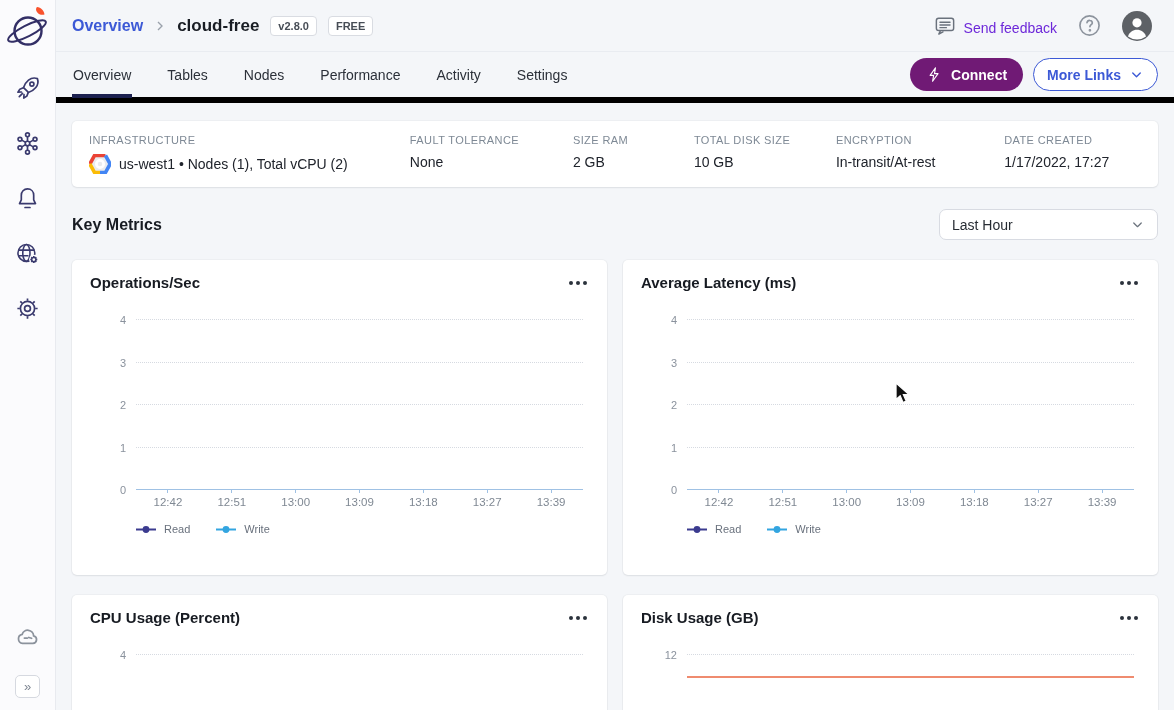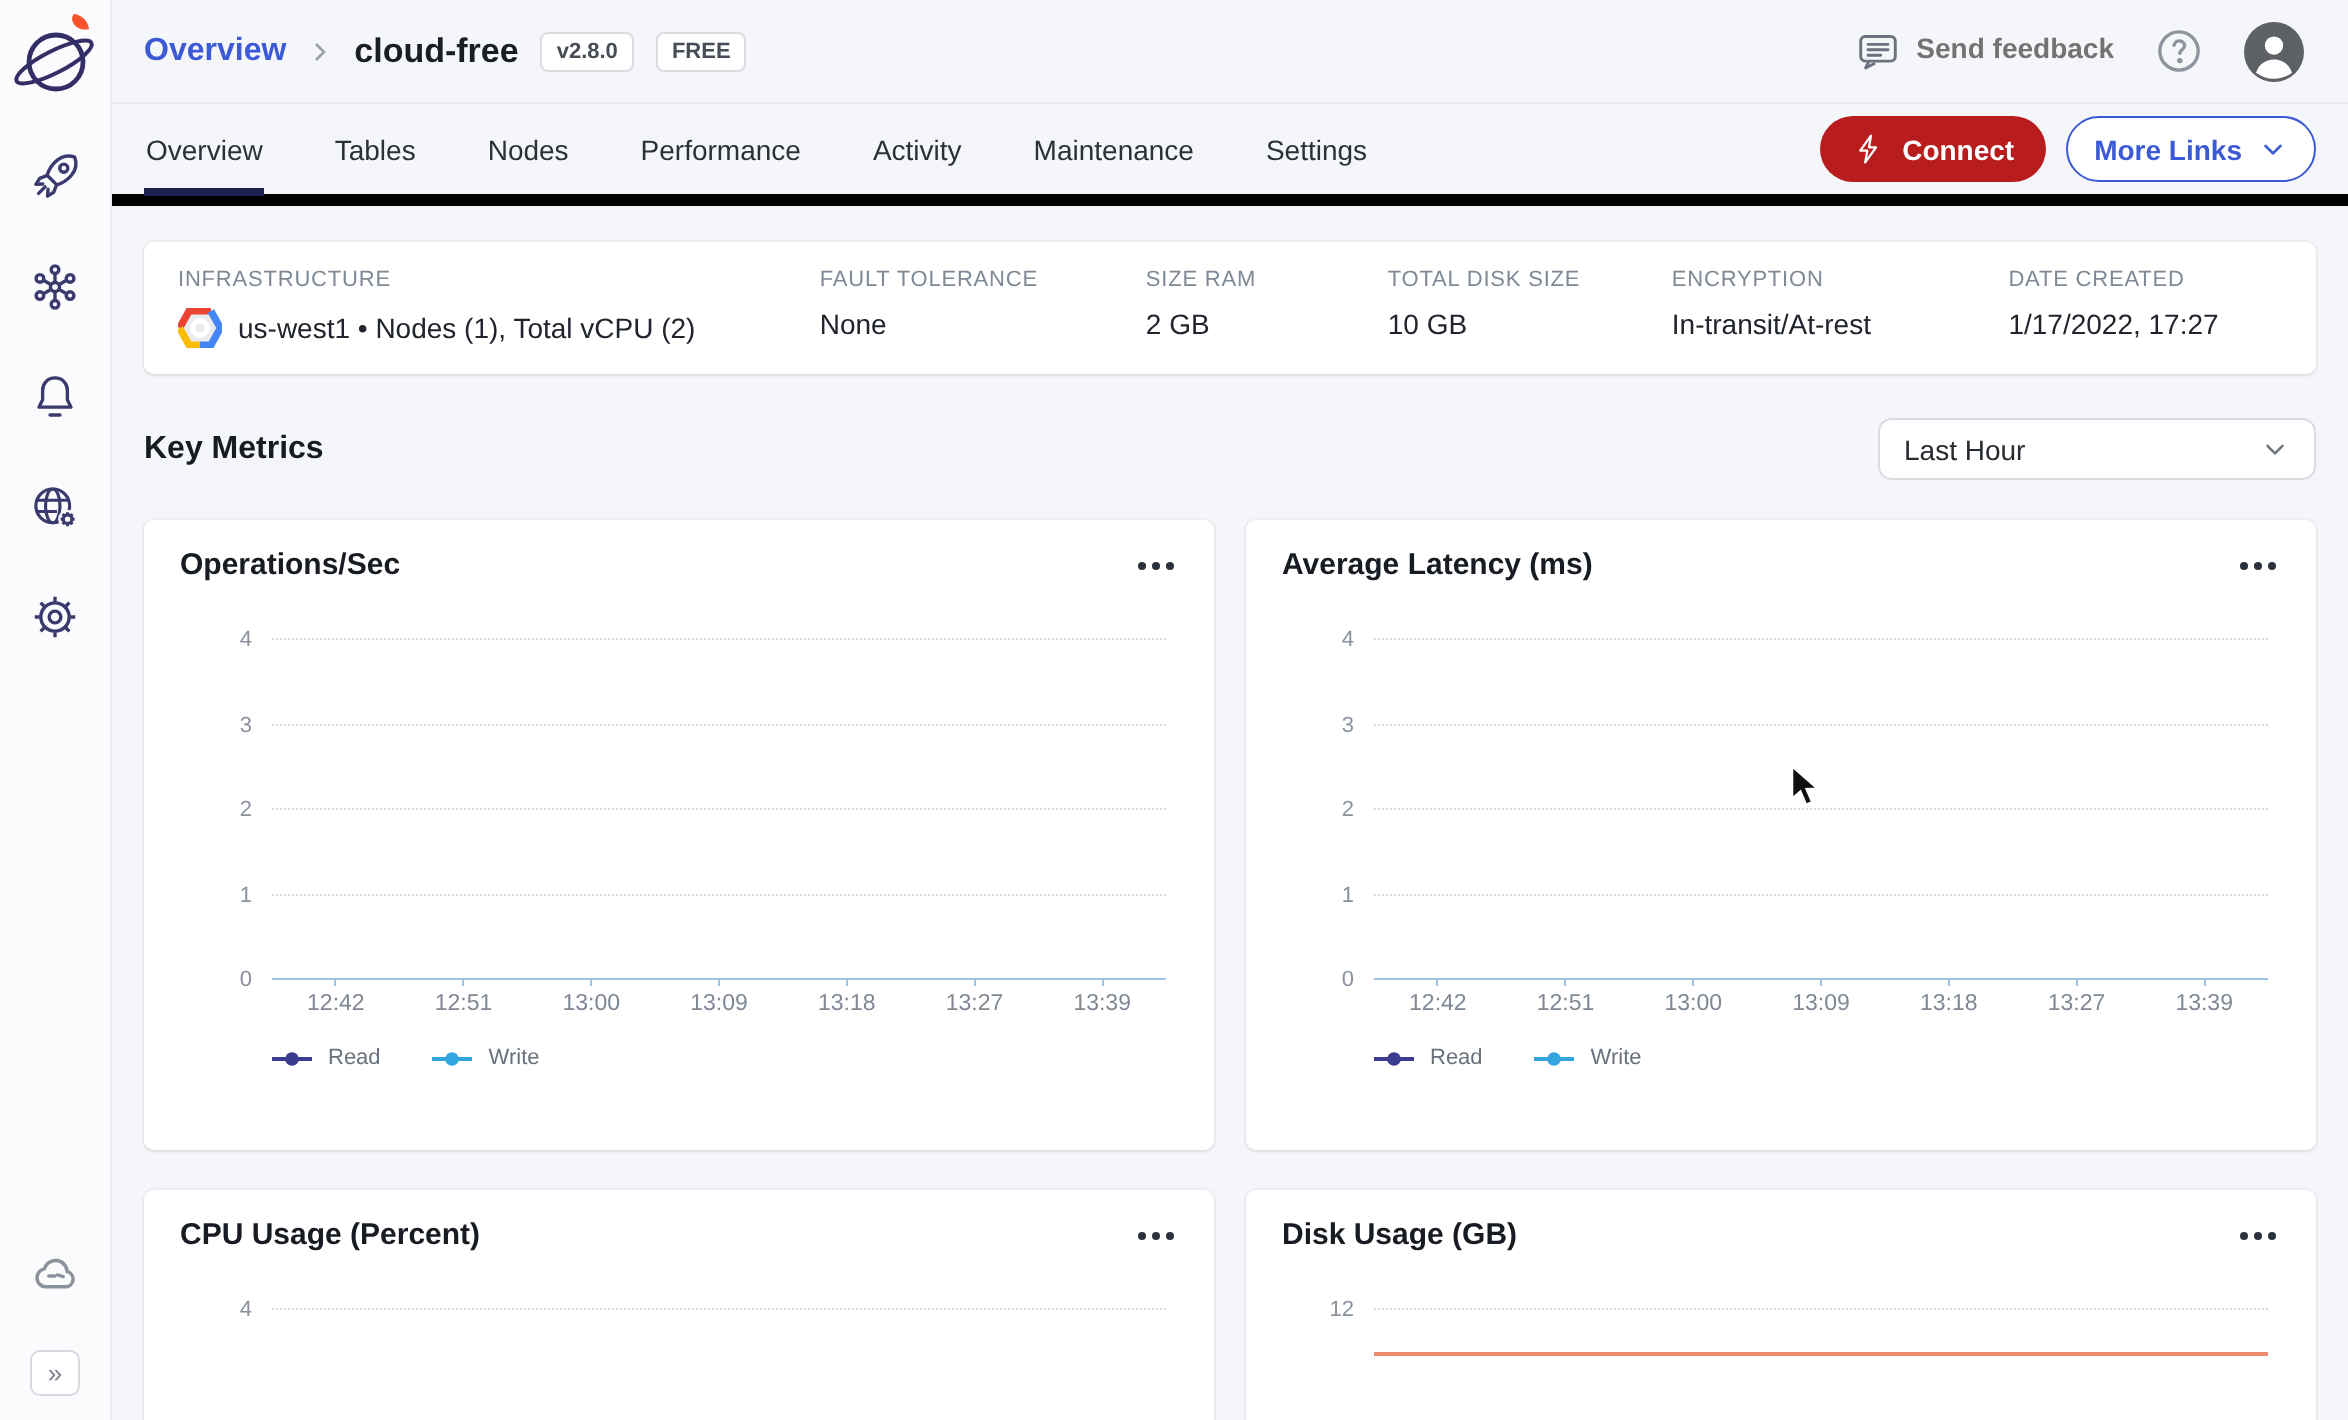--- a/index.html
+++ b/index.html
@@ -20,32 +20,32 @@
   
   .main { flex:1; display:flex; flex-direction:column; min-width:0; }
 
   .topbar { height:52px; min-height:52px; display:flex; align-items:center; padding:0 22px 0 16px; border-bottom:1px solid #e9ecf1; }
   .breadcrumb { display:flex; align-items:center; gap:9px; }
   .crumb-root { color:#3c59d6; font-weight:700; font-size:16px; cursor:pointer; }
   .crumb-sep { width:16px; height:16px; color:#9aa1ab; }
   .cluster-name { font-weight:700; font-size:17px; color:#191d24; }
   .badge { font-size:11px; color:#474d56; background:#fff; border:1px solid #d9dce2; border-radius:4px; padding:3px 7px; font-weight:600; margin-left:2px; }
   .topbar-right { margin-left:auto; display:flex; align-items:center; gap:20px; }
-  .feedback { display:flex; align-items:flex-start; gap:8px; color:#737373; font-size:14px; cursor:pointer;font-weight:bold; }
+  .feedback { display:flex; align-items:flex-end; gap:8px; color:#6d28d9; font-size:14px; cursor:pointer; }
   .feedback svg { width:22px; height:20px; }
   .help-btn { width:25px; height:25px; color:#8d949e; cursor:pointer; }
   .avatar { width:30px; height:30px; cursor:pointer; }
 
   .tabsrow { height:51px; min-height:51px; display:flex; align-items:center; padding:0 16px; border-bottom:6px solid #000000; }
   .tabs { display:flex; gap:34px; height:100%; align-items:stretch; }
   .tab { font-size:14px; color:#2b3039; display:flex; align-items:center; position:relative; cursor:pointer; padding:0 1px; }
   .tab.active::after { content:""; position:absolute; left:0; right:0; bottom:-1px; height:4px; background:#1c2150; }
   .tab-actions { margin-left:auto; display:flex; gap:10px; align-items:center; }
   .btn { height:33px; border-radius:17px; display:flex; align-items:center; gap:8px; font-size:14px; font-weight:700; cursor:pointer; border:none; font-family:inherit; }
-  .btn-connect { background:#b91c1c; color:#fff; padding:0 16px; }
+  .btn-connect { background:#701a75; color:#fff; padding:0 16px; }
   .btn-connect svg { width:17px; height:17px; }
   .btn-more { background:#fff; color:#3c59d6; border:1.5px solid #3c59d6; padding:0 13px; }
   .btn-more svg { width:15px; height:15px; }
 
   .content { flex:1; padding:18px 16px 0; overflow:hidden; }
 
   
   .info-card { background:#fff; border-radius:5px; box-shadow:0 1px 2px rgba(16,24,40,.07), 0 0 0 1px rgba(16,24,40,.03); display:flex; padding:13px 17px; }
   .info-col { display:flex; flex-direction:column; gap:8px; padding-right:8px; }
   .info-label { font-size:11px; letter-spacing:.4px; color:#7e8995; }
@@ -184,21 +184,20 @@
       </div>
     </div>
 
     <div class="tabsrow">
       <div class="tabs">
           <div class="tab active">Overview</div>
           <div class="tab">Tables</div>
           <div class="tab">Nodes</div>
           <div class="tab">Performance</div>
           <div class="tab">Activity</div>
-          <div class="tab">Maintenance</div>
           <div class="tab">Settings</div>
         </div>
       <div class="tab-actions">
         <button class="btn btn-connect">
           <svg viewBox="0 0 24 24" fill="none" stroke="#fff" stroke-width="1.6" stroke-linejoin="round">
             <path d="M13.4 2.5L5.8 13.2h5l-1.5 8.3 7.7-10.7h-5l1.4-8.3z"></path>
           </svg>
           <span>Connect</span>
         </button>
         <button class="btn btn-more">

